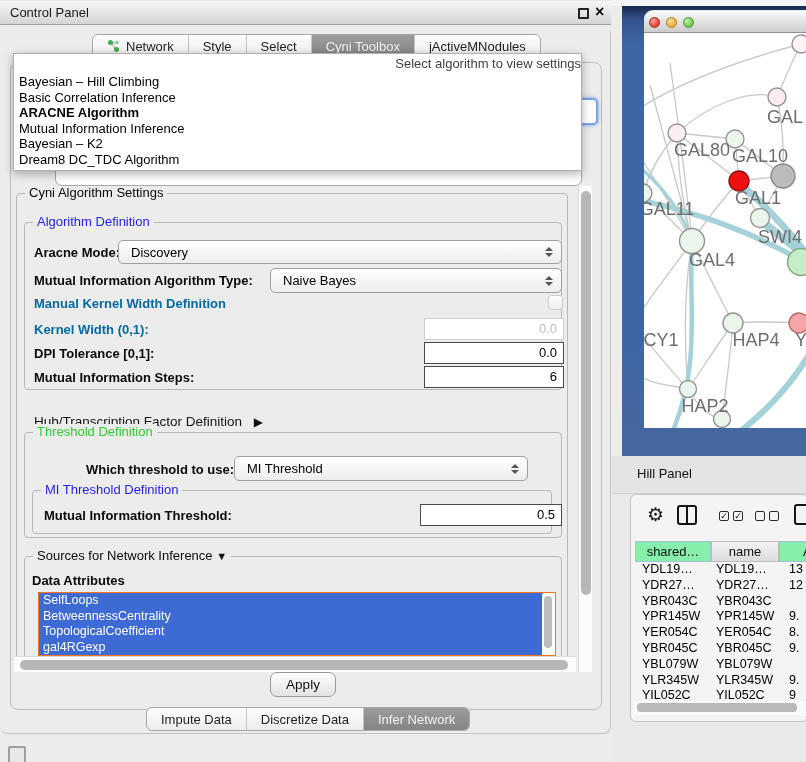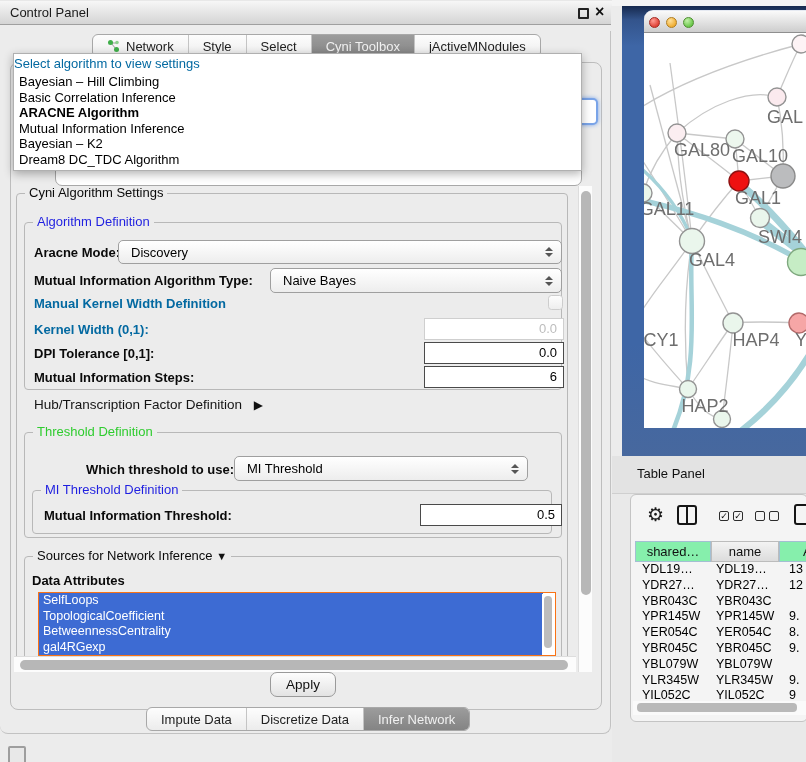--- a/index.html
+++ b/index.html
@@ -29,42 +29,42 @@
   #top-tabs { left:92px; top:34px; }
   #bottom-tabs { left:146px; top:707px; }
 
   
   #content-panel { left:10px; top:62px; width:592px; height:648px;
     border:1px solid #bdbdbd; border-radius:8px; background:#ececec; }
 
   
   #algo-popup { left:13px; top:53px; width:569px; height:118px; background:#fff;
     border:1px solid #b0b0b0; box-shadow:0 3px 9px rgba(0,0,0,.30); z-index:50; }
-  #algo-popup .prompt { text-align:left; color:#0369a1; line-height:20px; font-size:13px; }
+  #algo-popup .prompt { text-align:right; color:#404040; line-height:20px; font-size:13px; }
   .algo-item { padding-left:5px; line-height:15.6px; font-size:13px; color:#000; }
   .algo-item.bold { font-weight:bold; }
 
   
   #bg-combo-partial { left:55px; top:162px; width:527px; height:24px; background:#fff;
     border:1px solid #a8a8a8; border-radius:7px; z-index:5; }
   #bg-combo-focused { left:560px; top:98px; width:38px; height:27px; background:#fff;
     border:2px solid #7aa4e8; border-radius:5px; box-shadow:0 0 4px #7aa4e8; z-index:5; }
 
   
   #settings-viewport { left:12px; top:186px; width:580px; height:486px; overflow:hidden; }
 
   .group { position:absolute; border:1px solid #b8b8b8; border-radius:4px; }
   .group-title { position:absolute; top:-9px; left:8px; background:#ececec; padding:0 4px;
     font-size:13px; color:#0a0a0a; white-space:nowrap; }
   .group-title.blue { color:#1f1fe0; }
   .group-title.green { color:#2fcc2f; }
 
   .lbl { position:absolute; font-weight:bold; font-size:13px; color:#0a0a0a; white-space:nowrap; }
   .lbl.dis { color:#0369a1; }
-  .plain { font-weight:normal; color:#141414; font-size:13.5px; }
+  .plain { font-weight:normal; color:#141414; font-size:13.5px;margin-top:17px; }
 
   .combo { position:absolute; border:1px solid #9f9f9f; border-radius:5px;
     background:linear-gradient(#ffffff,#ededed); display:flex; align-items:center; }
   .combo-text { padding-left:12px; font-size:13px; color:#000; flex:1; }
   .spinner { width:16px; display:flex; flex-direction:column; align-items:center; margin-right:4px; }
   .spin-up { width:0; height:0; border-left:4px solid transparent; border-right:4px solid transparent;
     border-bottom:4px solid #555; margin-bottom:2px; }
   .spin-down { width:0; height:0; border-left:4px solid transparent; border-right:4px solid transparent;
     border-top:4px solid #555; }
 
@@ -264,22 +264,22 @@
       <span class="group-title">
         <span>Sources for Network Inference</span>
         <span style="font-size:11px; color:#111;">▼</span>
       </span>
     </div>
     <div class="lbl" style="left:20px; top:387px; line-height:16px;">Data Attributes</div>
 
     <div class="abs" id="attr-list">
       <div>
           <div class="attr-item">SelfLoops</div>
+          <div class="attr-item">BetweennessCentrality</div>
           <div class="attr-item">TopologicalCoefficient</div>
-          <div class="attr-item">BetweennessCentrality</div>
           <div class="attr-item">gal4RGexp</div>
         </div>
       <div id="attr-scroll">
           <div id="attr-thumb"></div>
         </div>
     </div>
 
     <div class="abs sb-track-v" style="left:566px; top:0; width:14px; height:486px;">
       <div class="sb-thumb" style="left:2px; top:5px; width:10px; height:404px;"></div>
     </div>
@@ -367,21 +367,21 @@
           <circle cx="-10" cy="291" r="9" fill="#eaf6ec" stroke="#939393" stroke-width="1.4"></circle>
           <circle cx="89" cy="290" r="10" fill="#eaf6ec" stroke="#939393" stroke-width="1.4"></circle>
           <circle cx="155" cy="290" r="10" fill="#f6a6a6" stroke="#b26a6a" stroke-width="1.4"></circle>
           <circle cx="44" cy="356" r="8.5" fill="#eaf6ec" stroke="#939393" stroke-width="1.4"></circle>
           <circle cx="78" cy="386" r="8.5" fill="#eaf6ec" stroke="#939393" stroke-width="1.4"></circle>
         </g>
     </svg>
   <div class="node-label" style="left: 141px; top: 84px;">GAL</div><div class="node-label" style="left: 58px; top: 117px;">GAL80</div><div class="node-label" style="left: 116px; top: 123px;">GAL10</div><div class="node-label" style="left: 114px; top: 165px;">GAL1</div><div class="node-label" style="left: 23px; top: 176px;">GAL11</div><div class="node-label" style="left: 136px; top: 204px;">SWI4</div><div class="node-label" style="left: 68px; top: 227px;">GAL4</div><div class="node-label" style="left: 10px; top: 307px;">GCY1</div><div class="node-label" style="left: 112px; top: 307px;">HAP4</div><div class="node-label" style="left: 157px; top: 307px;">Y</div><div class="node-label" style="left: 61px; top: 373px;">HAP2</div></div>
 
   <div class="abs" id="tp-header">
-    <div class="abs" id="tp-title">Table Panel</div>
+    <div class="abs" id="tp-title">Hill Panel</div>
   </div>
   <div class="abs" id="tp-bg"></div>
 
   <div class="abs" id="table-panel">
     <div class="ticon" id="gear-icon">⚙</div>
     <div class="ticon" id="cols-icon">
         <div></div>
       </div>
     <div class="cb-pair" id="checks-icon">
       <span class="mini-box">✓</span>

